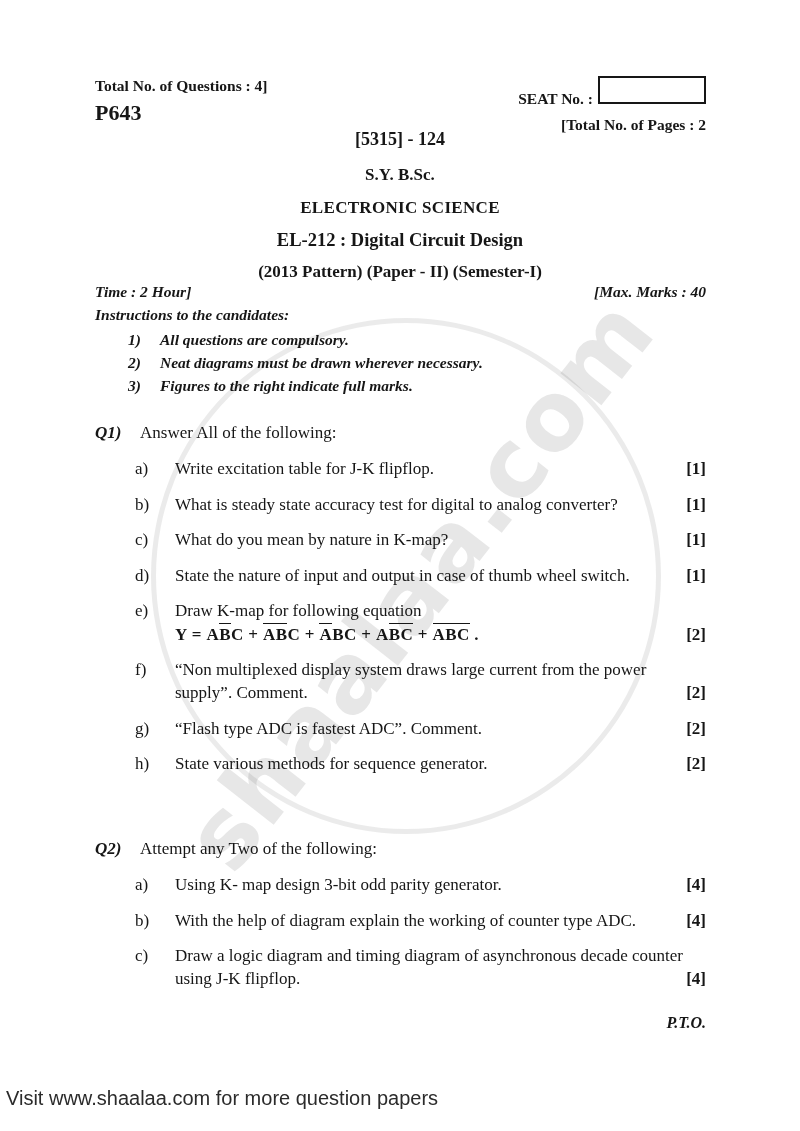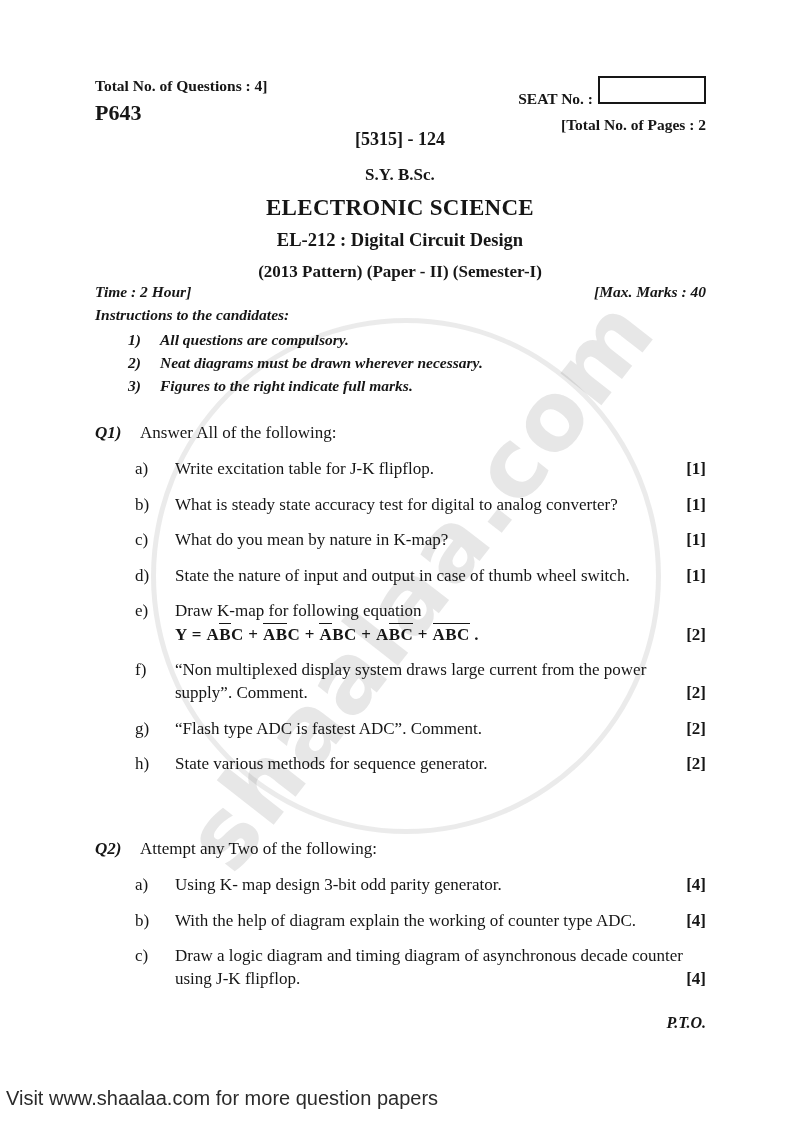--- a/index.html
+++ b/index.html
@@ -33,21 +33,21 @@
   .seat-label { margin-top:13px; margin-right:5px; }
   .seat-box { display:inline-block; width:104px; height:24px; border:2px solid #161616; background:#fff; }
   .line2 { left:95px; right:94px; top:100px; display:flex; justify-content:space-between; align-items:flex-start; }
   .pcode { font-weight:bold; font-size:22px; line-height:25px; }
   .pages { margin-top:15px; }
 
   
   .titles { left:0; right:0; top:129px; text-align:center; font-weight:bold; }
   .t-code    { font-size:18px;   line-height:21px; margin-bottom:15px;  }
   .t-course  { font-size:17px;   line-height:20px; margin-bottom:12px; }
-  .t-subject { font-size:23px; line-height:22px; margin-bottom:10px; letter-spacing:0.3px;text-align:center; }
+  .t-subject { font-size:17px; line-height:22px; margin-bottom:10px; letter-spacing:0.3px;text-align:center; }
   .t-paper   { font-size:18.5px; line-height:22px; margin-bottom:11px; }
   .t-pattern { font-size:17px;   line-height:20px; }
 
   
   .timerow { left:95px; right:94px; top:283px; display:flex; justify-content:space-between;
              font-weight:bold; font-style:italic; font-size:15.5px; }
   .instructions { left:95px; right:94px; top:305px; font-weight:bold; font-style:italic; font-size:15.5px; }
   .instr-heading { line-height:19px; margin-bottom:6px; }
   .instr-row { display:flex; line-height:19px; margin-bottom:4px; }
   .instr-num { margin-left:33px; width:32px; }

